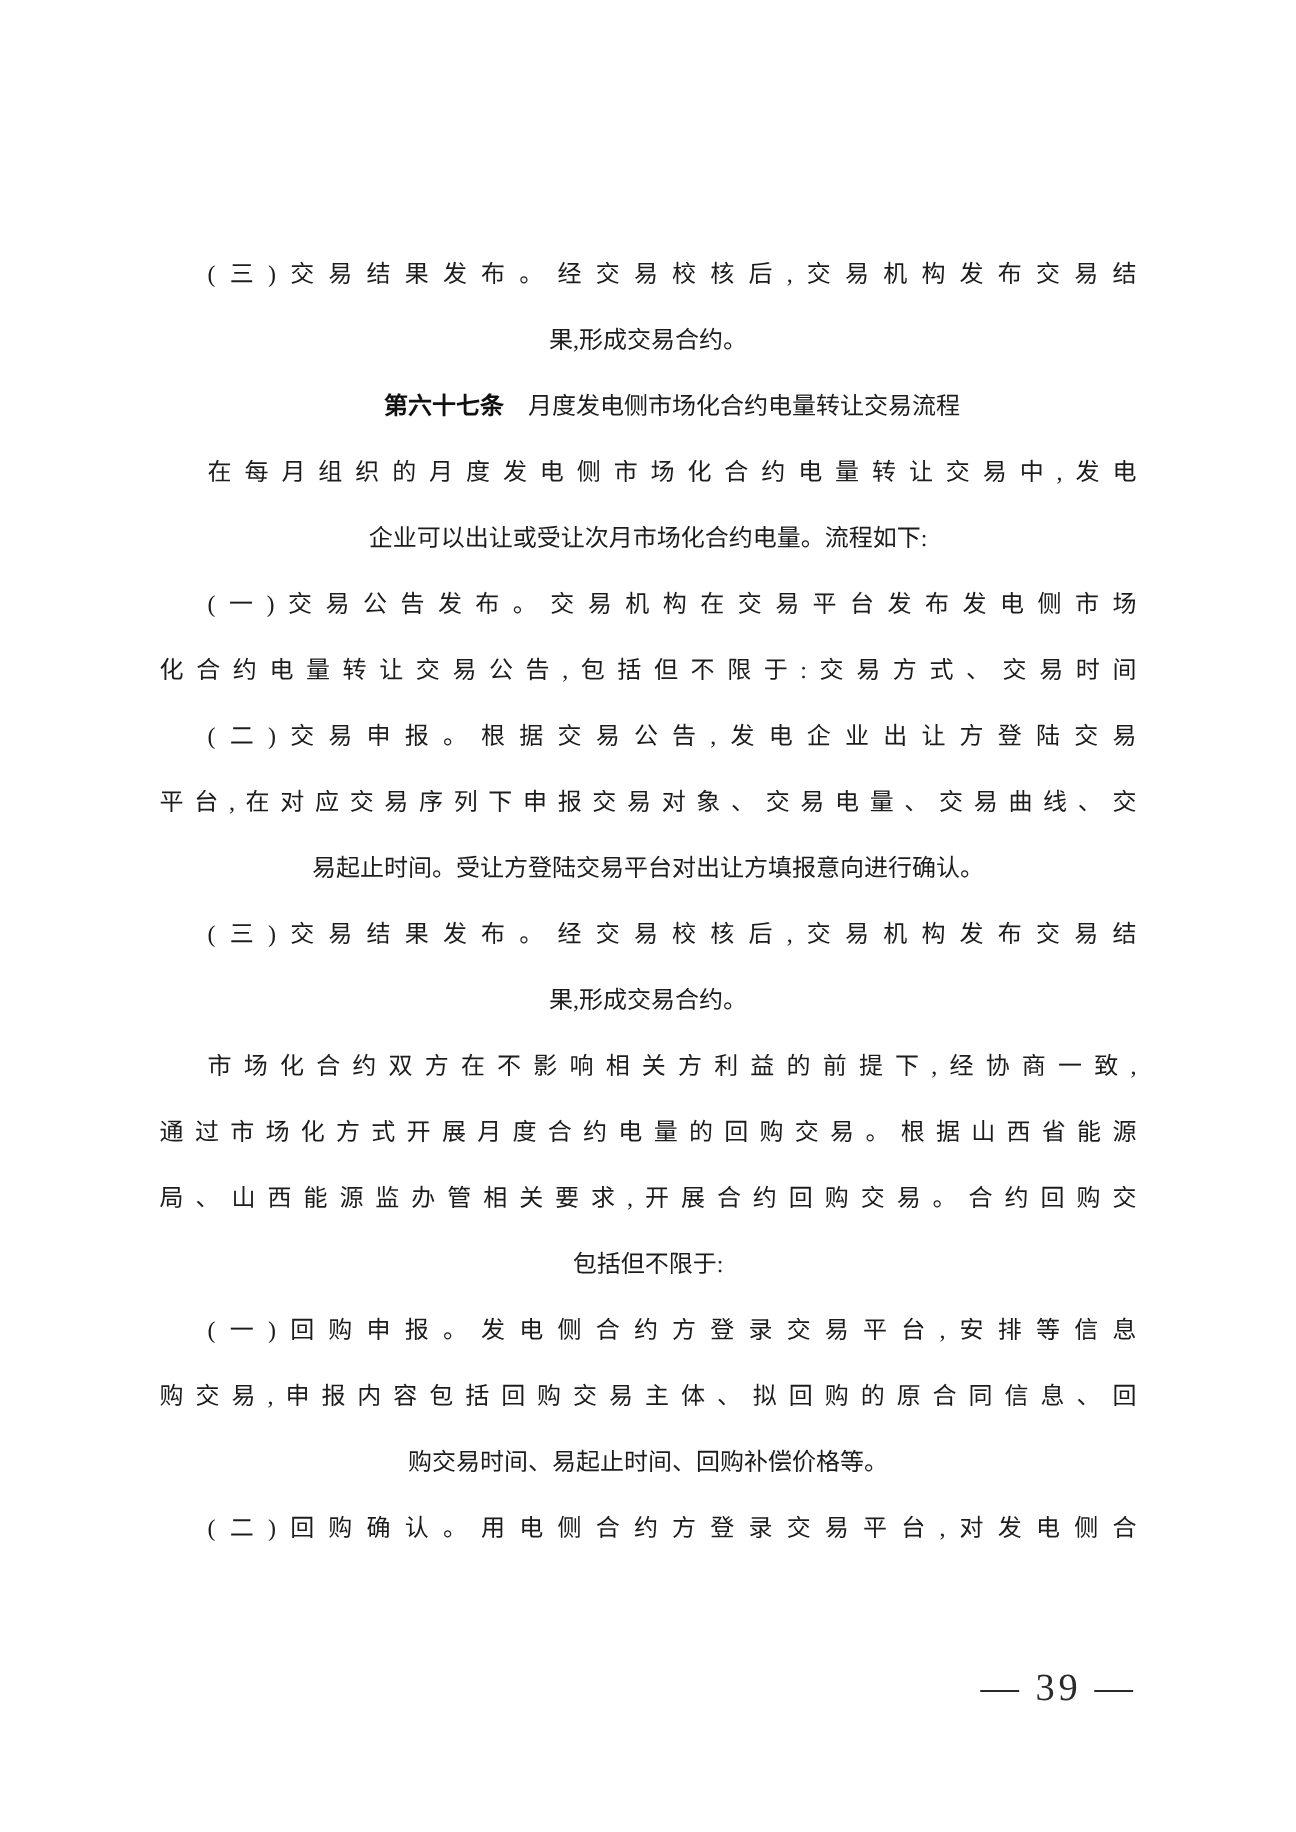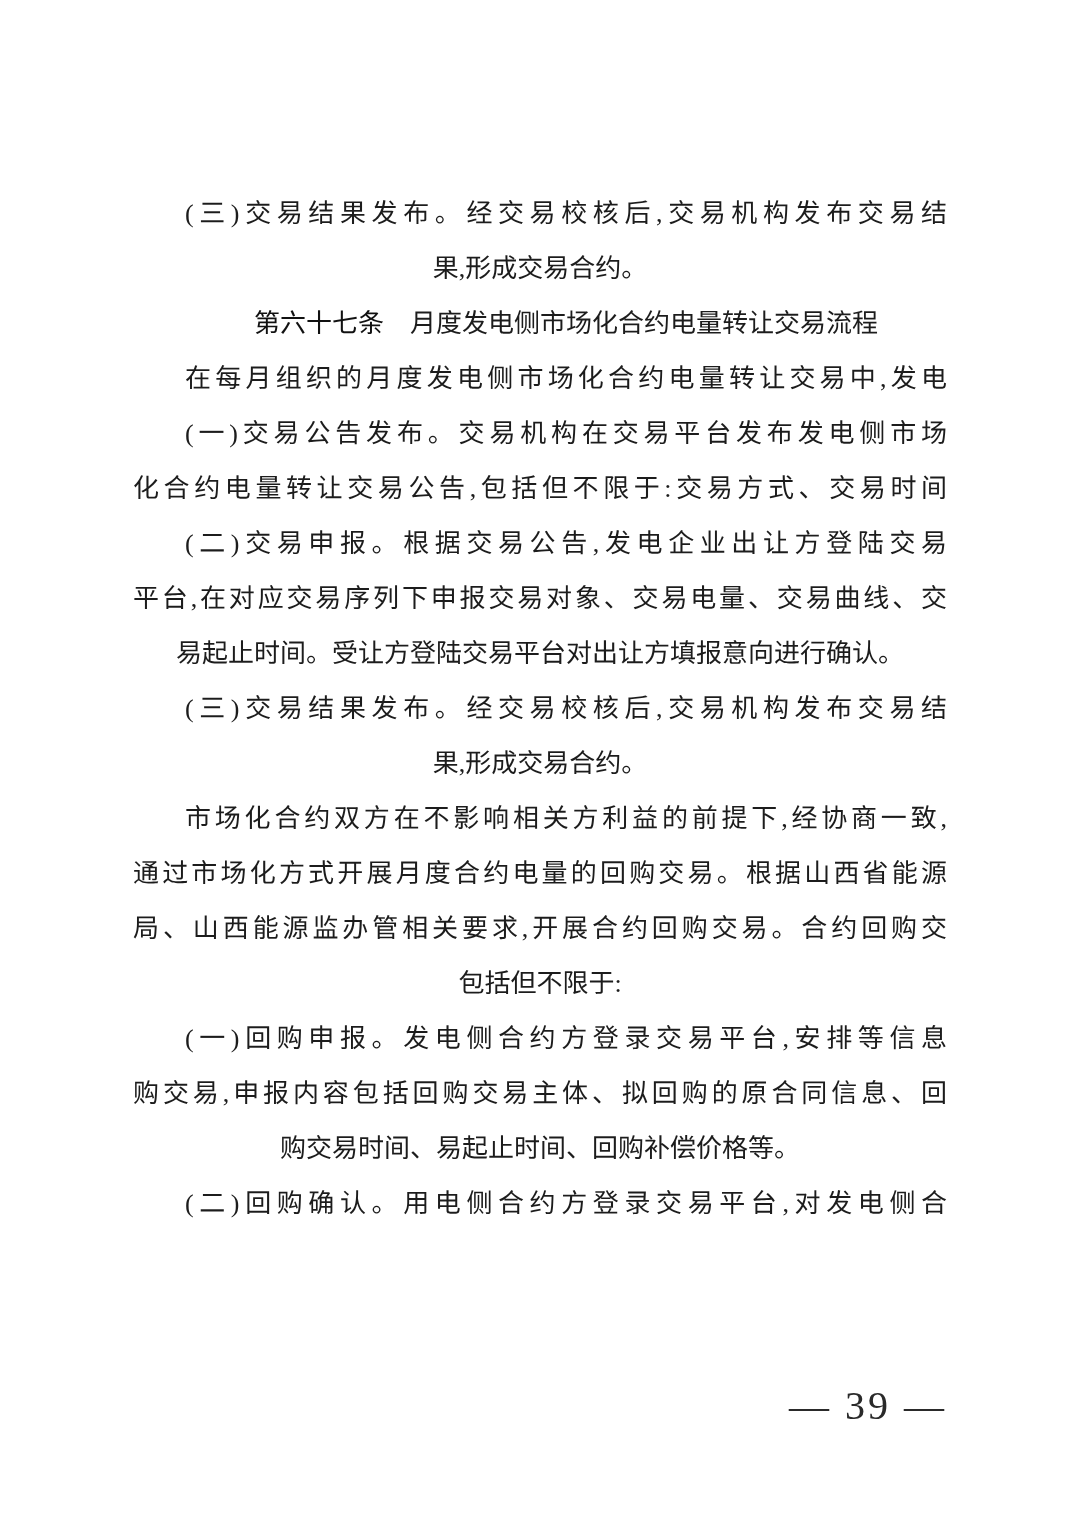--- a/index.html
+++ b/index.html
@@ -12,62 +12,63 @@
     width: 1080px;
     height: 1527px;
     background: #ffffff;
     font-family: "Liberation Serif", "DejaVu Serif", serif;
     color: #1c1c1c;
     overflow: hidden;
   }
   .doc-body {
     position: absolute;
     left: 133px;
-    top: 186px;
+    top: 202px;
     width: 814px;
-    font-size: 26px;
+    font-size: 20px;
     line-height: 55px;
   }
   .line {
     height: 55px;
     overflow: hidden;
     text-align: center;
   }
   .line.fill {
     text-align: justify;
     text-align-last: justify;
     text-justify: inter-character;
   }
   .line.indent {
     text-indent: 2em;
   }
   .seg.bold {
-    font-weight: normal;
+    font-weight: bold;
     color: #111111;
   }
   .page-number {
     position: absolute;
     top: 1388px;
     right: 133px;
-    font-size: 40px;
+    font-size: 32px;
     line-height: 36px;
     color: #2a2a2a;
     letter-spacing: 3px;
     font-family: "Liberation Serif", "DejaVu Serif", serif;
   }
 </style>
 </head>
 <body>
 
 <div class="page">
   <div class="doc-body">
       <div class="line indent fill"><span class="seg">(三)交易结果发布。经交易校核后,交易机构发布交易结</span></div>
       <div class="line"><span class="seg">果,形成交易合约。</span></div>
       <div class="line indent"><span class="seg bold">第六十七条</span><span class="seg">　月度发电侧市场化合约电量转让交易流程</span></div>
       <div class="line indent fill"><span class="seg">在每月组织的月度发电侧市场化合约电量转让交易中,发电</span></div>
+      <div class="line"><span class="seg">企业可以出让或受让次月市场化合约电量。流程如下:</span></div>
       <div class="line indent fill"><span class="seg">(一)交易公告发布。交易机构在交易平台发布发电侧市场</span></div>
       <div class="line fill"><span class="seg">化合约电量转让交易公告,包括但不限于:交易方式、交易时间</span></div>
       <div class="line indent fill"><span class="seg">(二)交易申报。根据交易公告,发电企业出让方登陆交易</span></div>
       <div class="line fill"><span class="seg">平台,在对应交易序列下申报交易对象、交易电量、交易曲线、交</span></div>
       <div class="line"><span class="seg">易起止时间。受让方登陆交易平台对出让方填报意向进行确认。</span></div>
       <div class="line indent fill"><span class="seg">(三)交易结果发布。经交易校核后,交易机构发布交易结</span></div>
       <div class="line"><span class="seg">果,形成交易合约。</span></div>
       <div class="line indent fill"><span class="seg">市场化合约双方在不影响相关方利益的前提下,经协商一致,</span></div>
       <div class="line fill"><span class="seg">通过市场化方式开展月度合约电量的回购交易。根据山西省能源</span></div>
       <div class="line fill"><span class="seg">局、山西能源监办管相关要求,开展合约回购交易。合约回购交</span></div>

